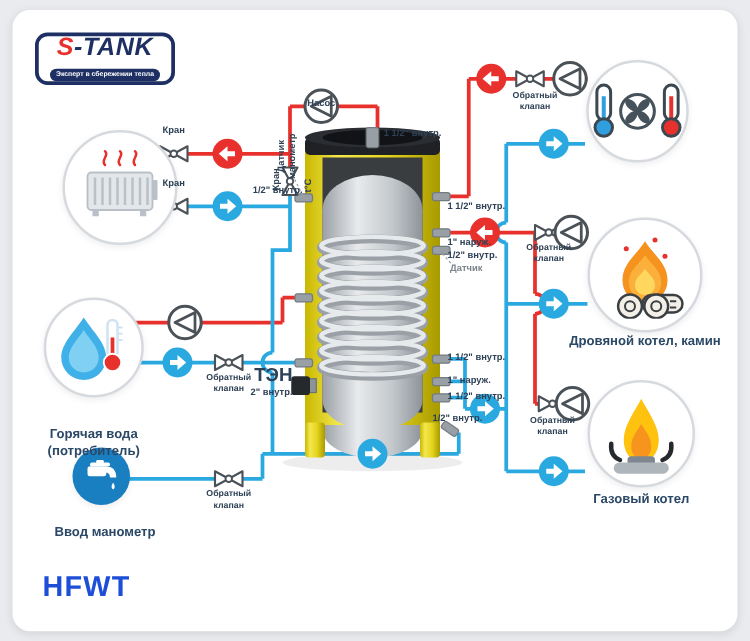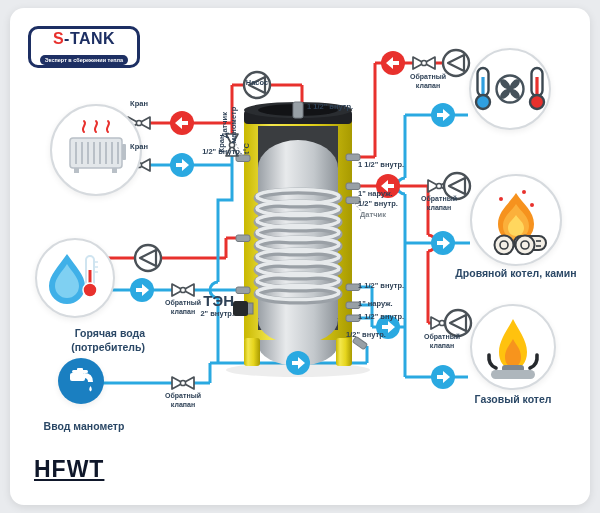--- a/index.html
+++ b/index.html
@@ -9,24 +9,24 @@
   .circ{position:absolute;border-radius:50%;background:#fff;border:2px solid #d6dade;box-shadow:0 2px 6px rgba(0,0,0,.07);z-index:3;box-sizing:border-box;}
   .circ svg{position:absolute;left:50%;top:50%;transform:translate(-50%,-50%);}
   .circ.filled{background:#1a7fc1;border:none;}
   .lbl{position:absolute;font-size:7.5px;font-weight:bold;color:#2e4156;white-space:nowrap;z-index:4;line-height:9px;}
   .ctr{text-align:center;}
   .rgt{text-align:right;}
   .rot{transform:rotate(-90deg);transform-origin:center center;}
   .title{position:absolute;font-size:10.5px;font-weight:bold;color:#2b4866;text-align:center;z-index:4;line-height:14px;}
   .chk{position:absolute;width:70px;text-align:center;font-size:7px;font-weight:bold;color:#2e4156;z-index:4;line-height:9px;}
   .logo{position:absolute;left:28px;top:26px;width:112px;height:42px;background:#fff;border:3px solid #1d2f63;border-radius:10px;z-index:5;text-align:center;box-sizing:border-box;}
-  .logo .brand{font-weight:900;font-size:16px;letter-spacing:.5px;line-height:19px;color:#1d2f63;}
+  .logo .brand{font-style:italic;font-weight:900;font-size:20px;letter-spacing:.5px;line-height:19px;color:#1d2f63;}
   .logo .brand .s{color:#e8312d;}
   .logo .tag{display:inline-block;background:#1d2f63;color:#fff;font-size:5.5px;font-weight:bold;border-radius:6px;padding:2px 5px;line-height:6px;margin-top:0px;}
-  .footer{position:absolute;left:34px;top:456px;font-size:23px;font-weight:800;color:#0f172a;letter-spacing:1px;z-index:4;text-decoration:underline;}
+  .footer{position:absolute;left:34px;top:456px;font-size:23px;font-weight:800;color:#1d4ed8;letter-spacing:1px;z-index:4;}
 </style>
 </head>
 <body>
 
 <div id="stage">
   <div class="card"></div>
 
   <svg class="pipes" width="600" height="513" viewBox="0 0 600 513">
     <defs>
       <linearGradient id="gY" x1="0" y1="0" x2="1" y2="0">
@@ -352,21 +352,21 @@
   </div>
   <div class="chk" style="left:148px;top:298px;">
     <div>Обратный</div>
       <div>клапан</div>
   </div>
   <div class="chk" style="left:148px;top:391px;">
     <div>Обратный</div>
       <div>клапан</div>
   </div>
 
-  <div class="title" style="left:5px;top:326px;width:140px;text-align:right;">
+  <div class="title" style="left:5px;top:340px;width:140px;">
     <div>Горячая вода</div>
       <div>(потребитель)</div>
   </div>
   <div class="title" style="left:19px;top:419px;width:130px;">
     <div>Ввод  манометр</div>
   </div>
   <div class="title" style="left:436px;top:266px;width:160px;">Дровяной котел, камин</div>
   <div class="title" style="left:443px;top:392px;width:140px;">Газовый котел</div>
 </div>
 

